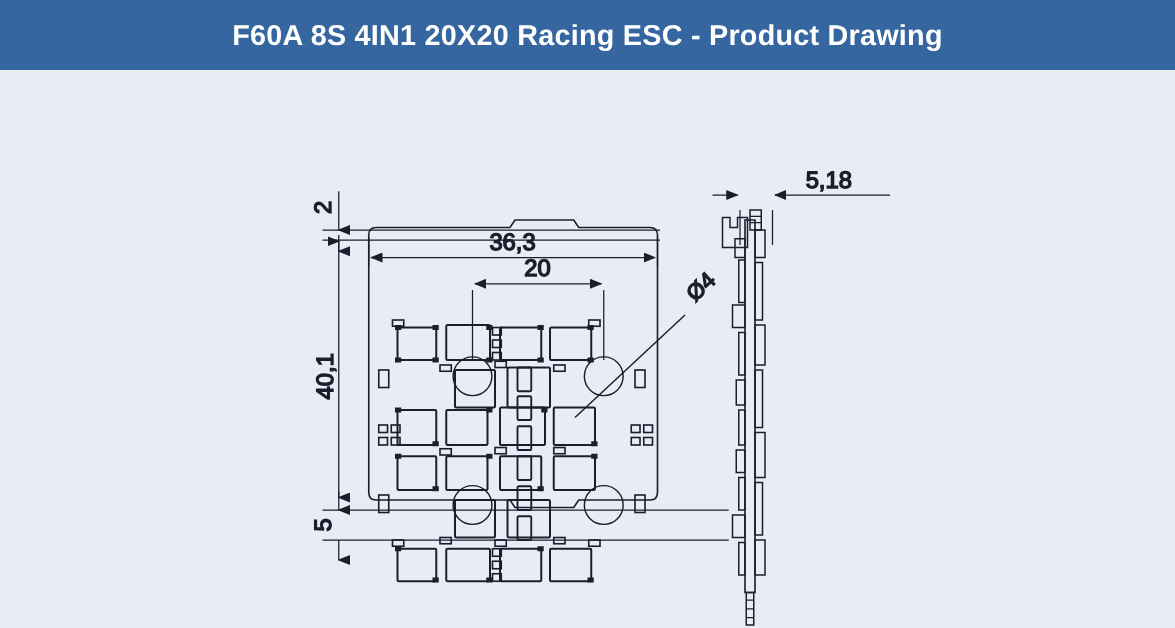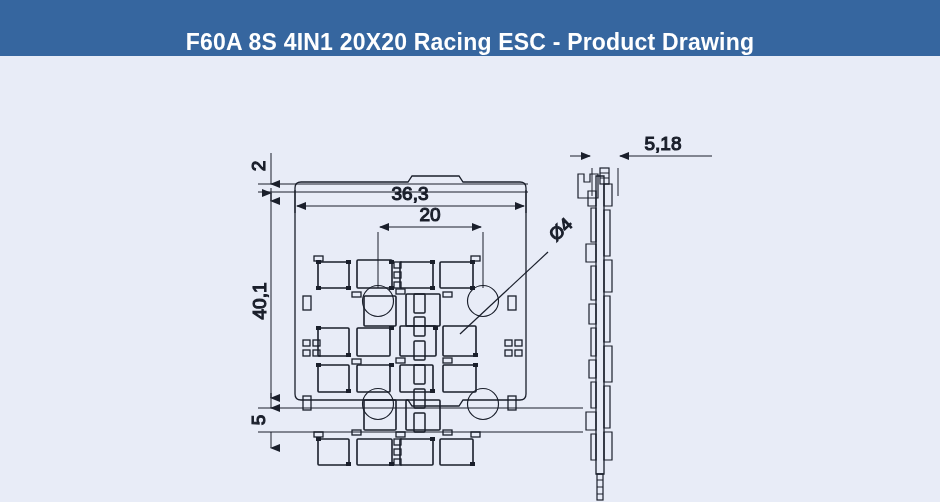--- a/index.html
+++ b/index.html
@@ -21,21 +21,21 @@
     background: #e8ecf7;
   }
   .header-bar {
     position: absolute;
     left: 0;
     top: 0;
     width: 940px;
     height: 56px;
     background: #36669f;
     display: flex;
-    align-items: flex-end;
+    align-items: center;
     justify-content: center;
     box-sizing: border-box;
   }
   .header-title {
     color: #ffffff;
     font-size: 23px;
     font-weight: bold;
     font-family: "Liberation Sans", sans-serif;
     letter-spacing: 0.2px;
     white-space: nowrap;

